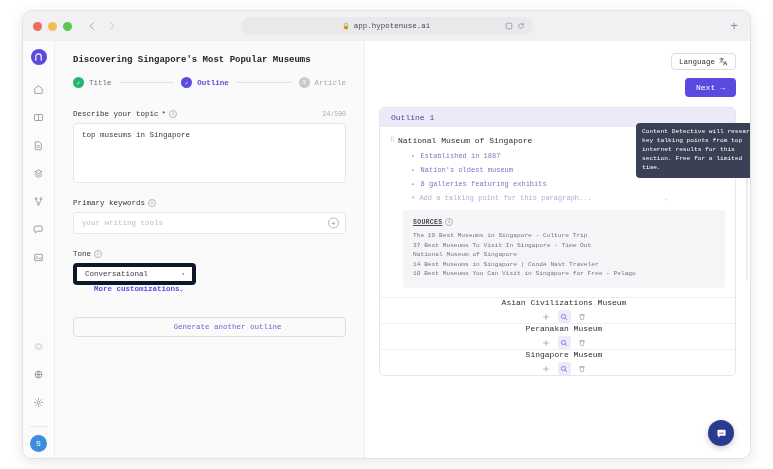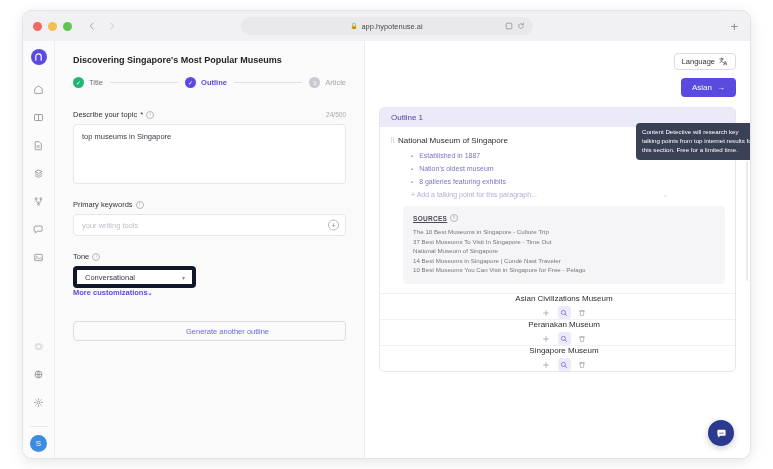--- a/index.html
+++ b/index.html
@@ -13,20 +13,21 @@
 
   
   .browser {
     position: absolute; left: 22px; top: 10px;
     width: 729px; height: 449px;
     background: #f7f7f8;
     border-radius: 10px;
     border: 1px solid #e3e3e6;
     box-shadow: 0 3px 14px rgba(0,0,0,0.10);
     overflow: hidden;
+    font-family: Liberation Mono, monospace;
   }
   .titlebar {
     height: 30px; background: #f1f1f3;
     display: flex; align-items: center; padding: 0 10px;
     position: relative;
   }
   .lights { display: flex; gap: 6px; align-items: center; }
   .dot { width: 9px; height: 9px; border-radius: 50%; }
   .dot.red { background: #ec6a5f; }
   .dot.yellow { background: #f4bf50; }
@@ -135,21 +136,21 @@
     height: 22px; background: #ffffff;
     border: 4px solid #0f172a; border-radius: 4px;
     display: flex; align-items: center; padding: 0 8px;
     font-size: 7.5px; color: #3a3a44; width: 123px;
     position: relative; 
   }
   .select .caret { position: absolute; right: 7px; color: #8b8b95; font-size: 6px; }
 
   .more-custom {
     font-size: 7.5px; color: #5b4ae0; font-weight: bold;
-    display: flex; align-items: center; gap: 0; margin-bottom: 24px;
+    display: flex; align-items: center; gap: 0; margin-bottom: 24px; margin-left: 21px;
   }
   .more-custom .chev { font-size: 6px; }
 
   .gen-btn {
     height: 20px; border: 1px solid #ddddE3; border-radius: 4px;
     background: #fafafb; display: flex; align-items: center; justify-content: center;
     font-size: 7.5px; color: #6a6ad0; padding-left: 36px;
   }
 
   
@@ -427,21 +428,21 @@
             <div class="lang-btn">
               <span>Language</span>
               <svg width="9" height="9" viewBox="0 0 12 12" fill="none">
                   <path d="M1 2.6h5M3.2 1.4v1.2M4.7 2.6C4.7 5 3.2 6.6 1.2 7.4M2.4 4.8c.9 1.5 2 2.2 3.4 2.6" stroke="#33333c" stroke-width="0.8" stroke-linecap="round"></path>
                   <path d="M6.3 10.6l2-5 2 5M7 9.1h2.6" stroke="#33333c" stroke-width="0.8" stroke-linecap="round" stroke-linejoin="round"></path>
                 </svg>
             </div>
           </div>
           <div class="topbar-row">
             <div class="next-btn">
-              <span>Asian</span>
+              <span>Next</span>
               <span>→</span>
             </div>
           </div>
         </div>
 
         <div class="outline-card">
           <div class="outline-head">Outline 1</div>
 
           <div class="section">
             <div class="drag">⠿</div>

